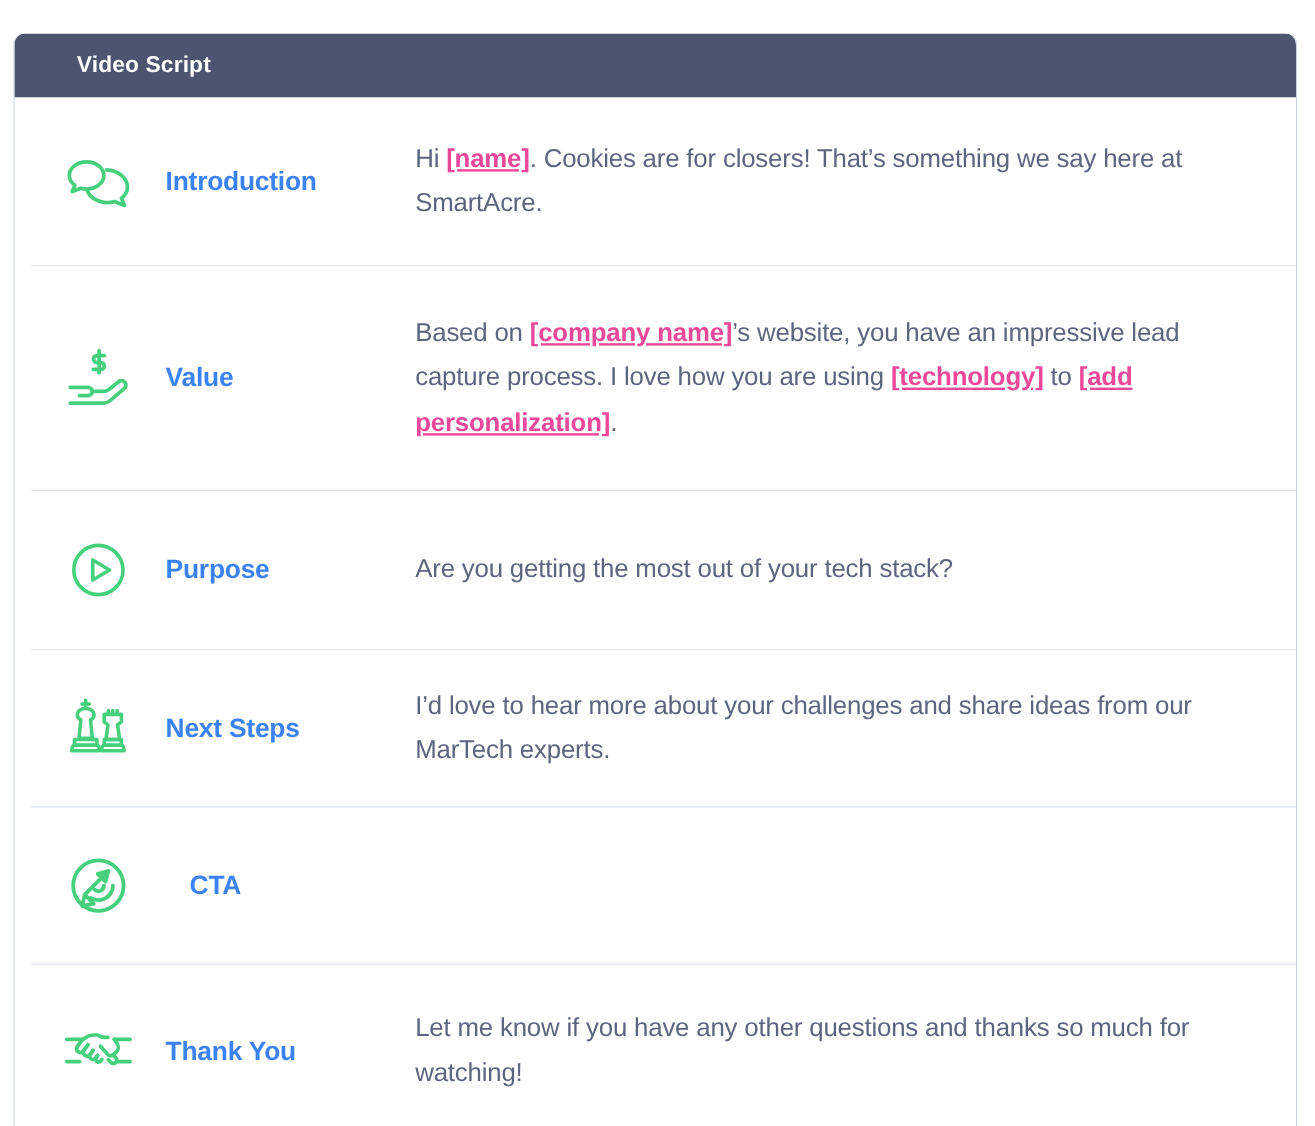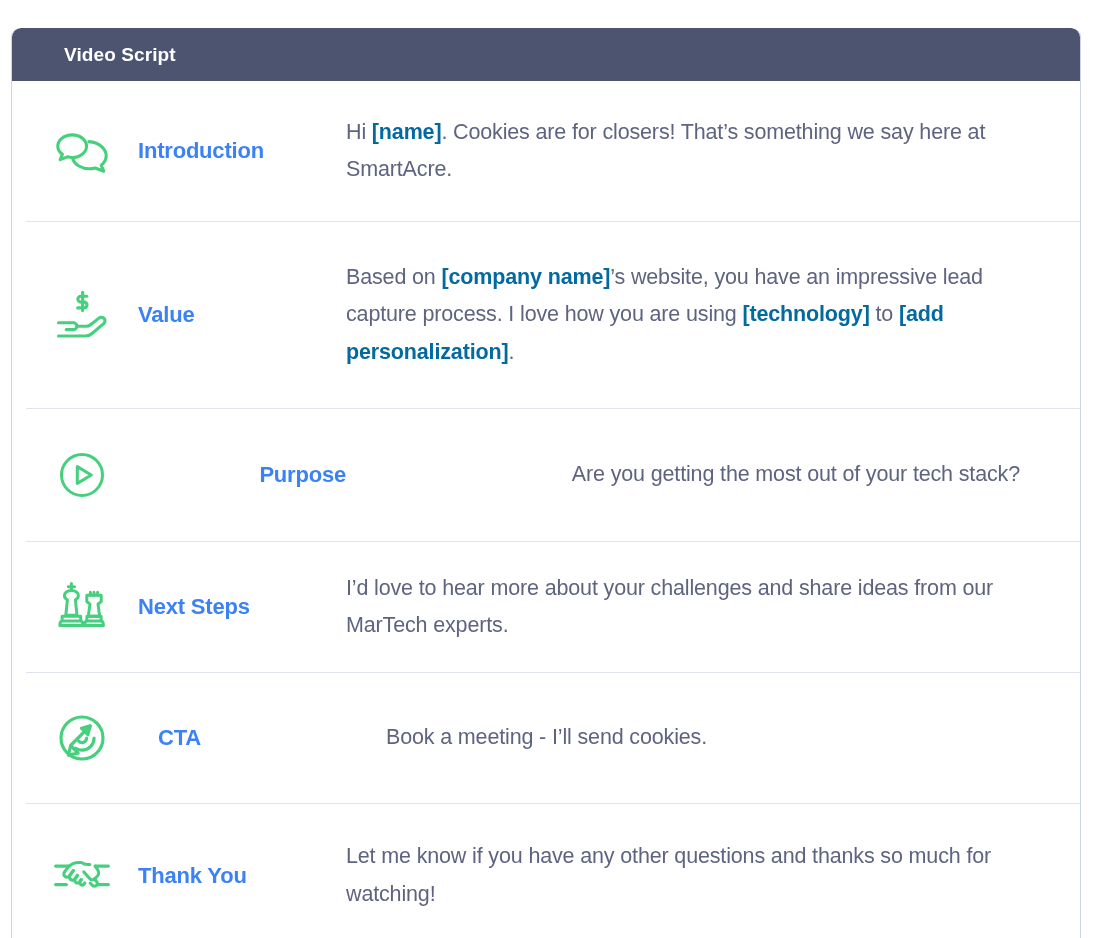--- a/index.html
+++ b/index.html
@@ -84,27 +84,28 @@
 
   .row-text {
     flex: 1 1 auto;
     padding-right: 60px;
     color: #5d6480;
     font-size: 21.5px;
     line-height: 1.73;
     letter-spacing: -0.15px;
   }
   .row-text .tok {
-    color: #0369a1;
+    color: #ec4899;
     font-weight: 700;
+    text-decoration: underline;
   }
 
   .row-r1 { min-height: 140px; }
   .row-r2 { min-height: 187px; }
-  .row-r3 { min-height: 133px; text-align: right; }
+  .row-r3 { min-height: 133px; }
   .row-r4 { min-height: 131px; }
   .row-r5 { min-height: 131px; gap: 20px; }
   .row-r6 { min-height: 144px; }
 </style>
 </head>
 <body>
 
 <div class="card">
 
   <div class="card-header">
@@ -167,21 +168,20 @@
       <div class="row-icon">
         <svg width="50" height="50" viewBox="0 0 50 50" fill="none" stroke="currentColor" stroke-width="3.2" stroke-linecap="round" stroke-linejoin="round">
           <path d="M46 25c0 11.6-9.4 21-21 21S4 36.6 4 25 13.4 4 25 4s21 9.4 21 21z"></path>
           <path d="M37.1 25c0 6.7-5.4 12.1-12.1 12.1-2.3 0-4.5-.7-6.4-1.8"></path>
           <path d="M29.6 25a4.6 4.6 0 01-7.9 3.2"></path>
           <path d="M33.2 12.9L13.6 32.5M13.6 32.5l-2.1 9.6 9.6-2.1M13.6 32.5l7.5 7.5"></path>
           <path d="M33.2 12.9l-8.8 2.3 6.5 6.5z"></path>
         </svg>
       </div>
       <div class="row-label">CTA</div>
-      <div class="row-text">Book a meeting - I’ll send cookies.</div>
     </div>
 
     <div class="row row-r6">
       <div class="row-icon">
         <svg width="58" height="38" viewBox="0 0 58 38" fill="none" stroke="currentColor" stroke-width="3.1" stroke-linecap="round" stroke-linejoin="round">
           <path d="M2.6 9.1h13.2"></path>
           <path d="M55.4 9.1H42.2"></path>
           <path d="M2.6 27.6h10.8"></path>
           <path d="M55.4 27.6H44.6"></path>
           <path d="M15.8 9.1l-4.4 6.1c-1 1.4-.7 3.3.7 4.3 1.3 1 3.2.7 4.2-.6l4-5.3"></path>

